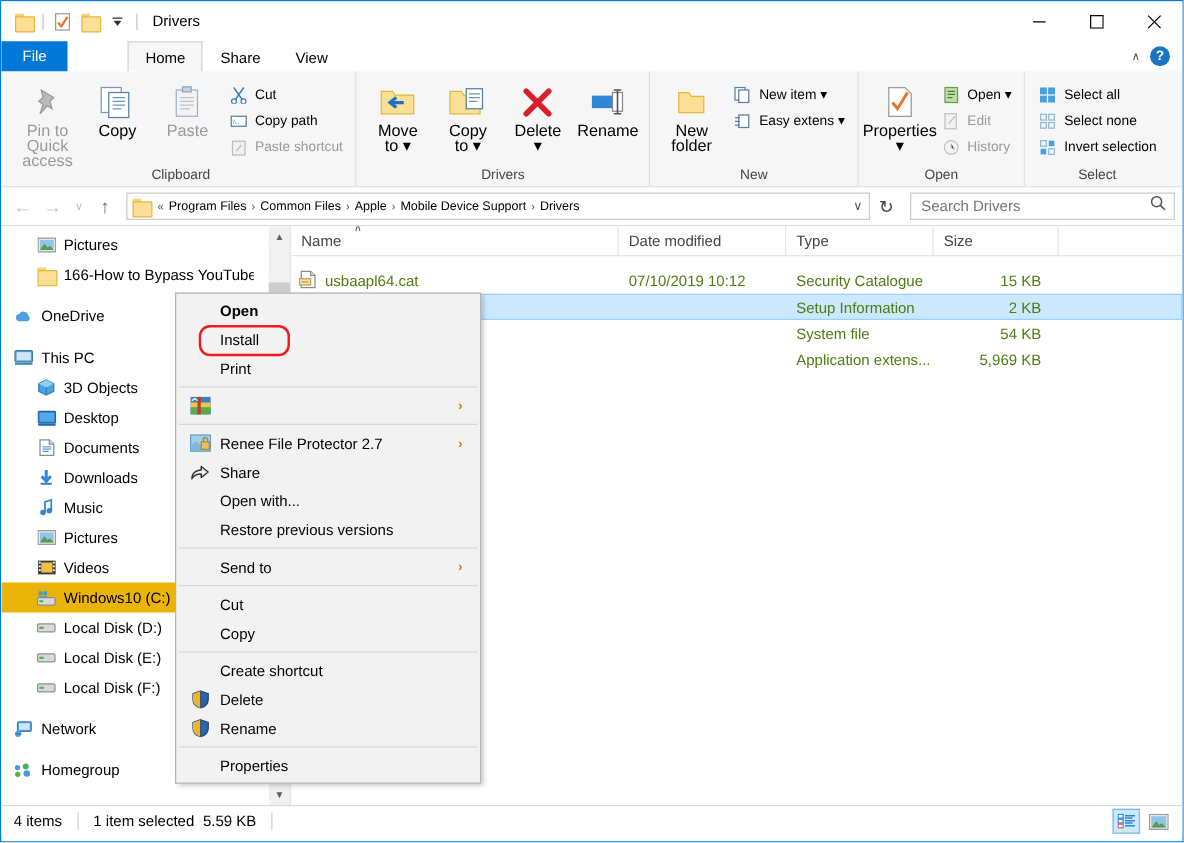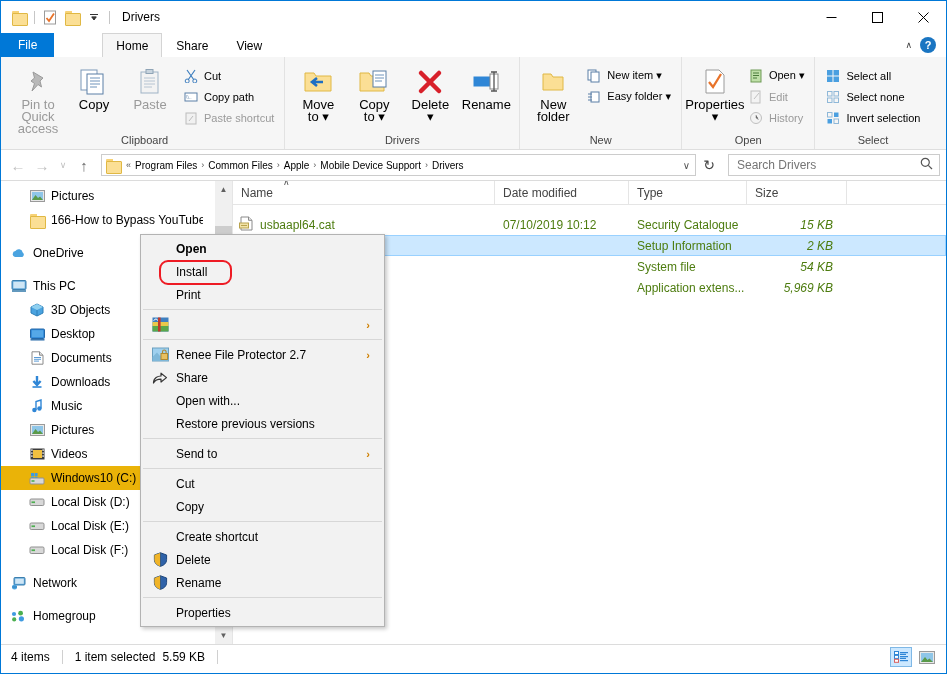--- a/index.html
+++ b/index.html
@@ -243,21 +243,21 @@
     height: 21px;
     display: flex; align-items: center;
     font-size: 12px; color: #4d7c0f; text-align: center;
   }
   .frow.sel {
     background: #cce8ff;
     border: 1px solid #99d1ff;
   }
   .fcell { display: flex; align-items: center; overflow: hidden; white-space: nowrap; }
   .fcell.name { padding-left: 6px; gap: 6px; }
-  .fcell.right { justify-content: flex-end; padding-right: 14px; font-style: italic; }
+  .fcell.right { justify-content: flex-end; padding-right: 14px; }
   .fcell.pad { padding-left: 8px; }
 
   
   .ctxmenu {
     position: absolute;
     background: #f2f2f2;
     border: 1px solid #b3b3b3;
     box-shadow: 2px 2px 4px rgba(0,0,0,0.22);
     padding: 2px 0;
     z-index: 40;
@@ -521,21 +521,21 @@
             </span>
             <span>New item ▾</span>
           </div>
           <div class="smallbtn">
             <span class="ico">
               <svg width="14" height="14" viewBox="0 0 14 14">
                 <rect x="4" y="2" width="8" height="10" fill="#fff" stroke="#5b7fa6"></rect>
                 <path d="M1 4 H5 M1 7 H5 M1 10 H5" stroke="#5b7fa6"></path>
               </svg>
             </span>
-            <span>Easy folder ▾</span>
+            <span>Easy extens ▾</span>
           </div>
         </div>
       </div>
       <div class="rgroup-label">New</div>
     </div>
 
     <div class="rgroup">
       <div class="rgroup-body">
         <div class="bigbtn">
           <div class="ico">

